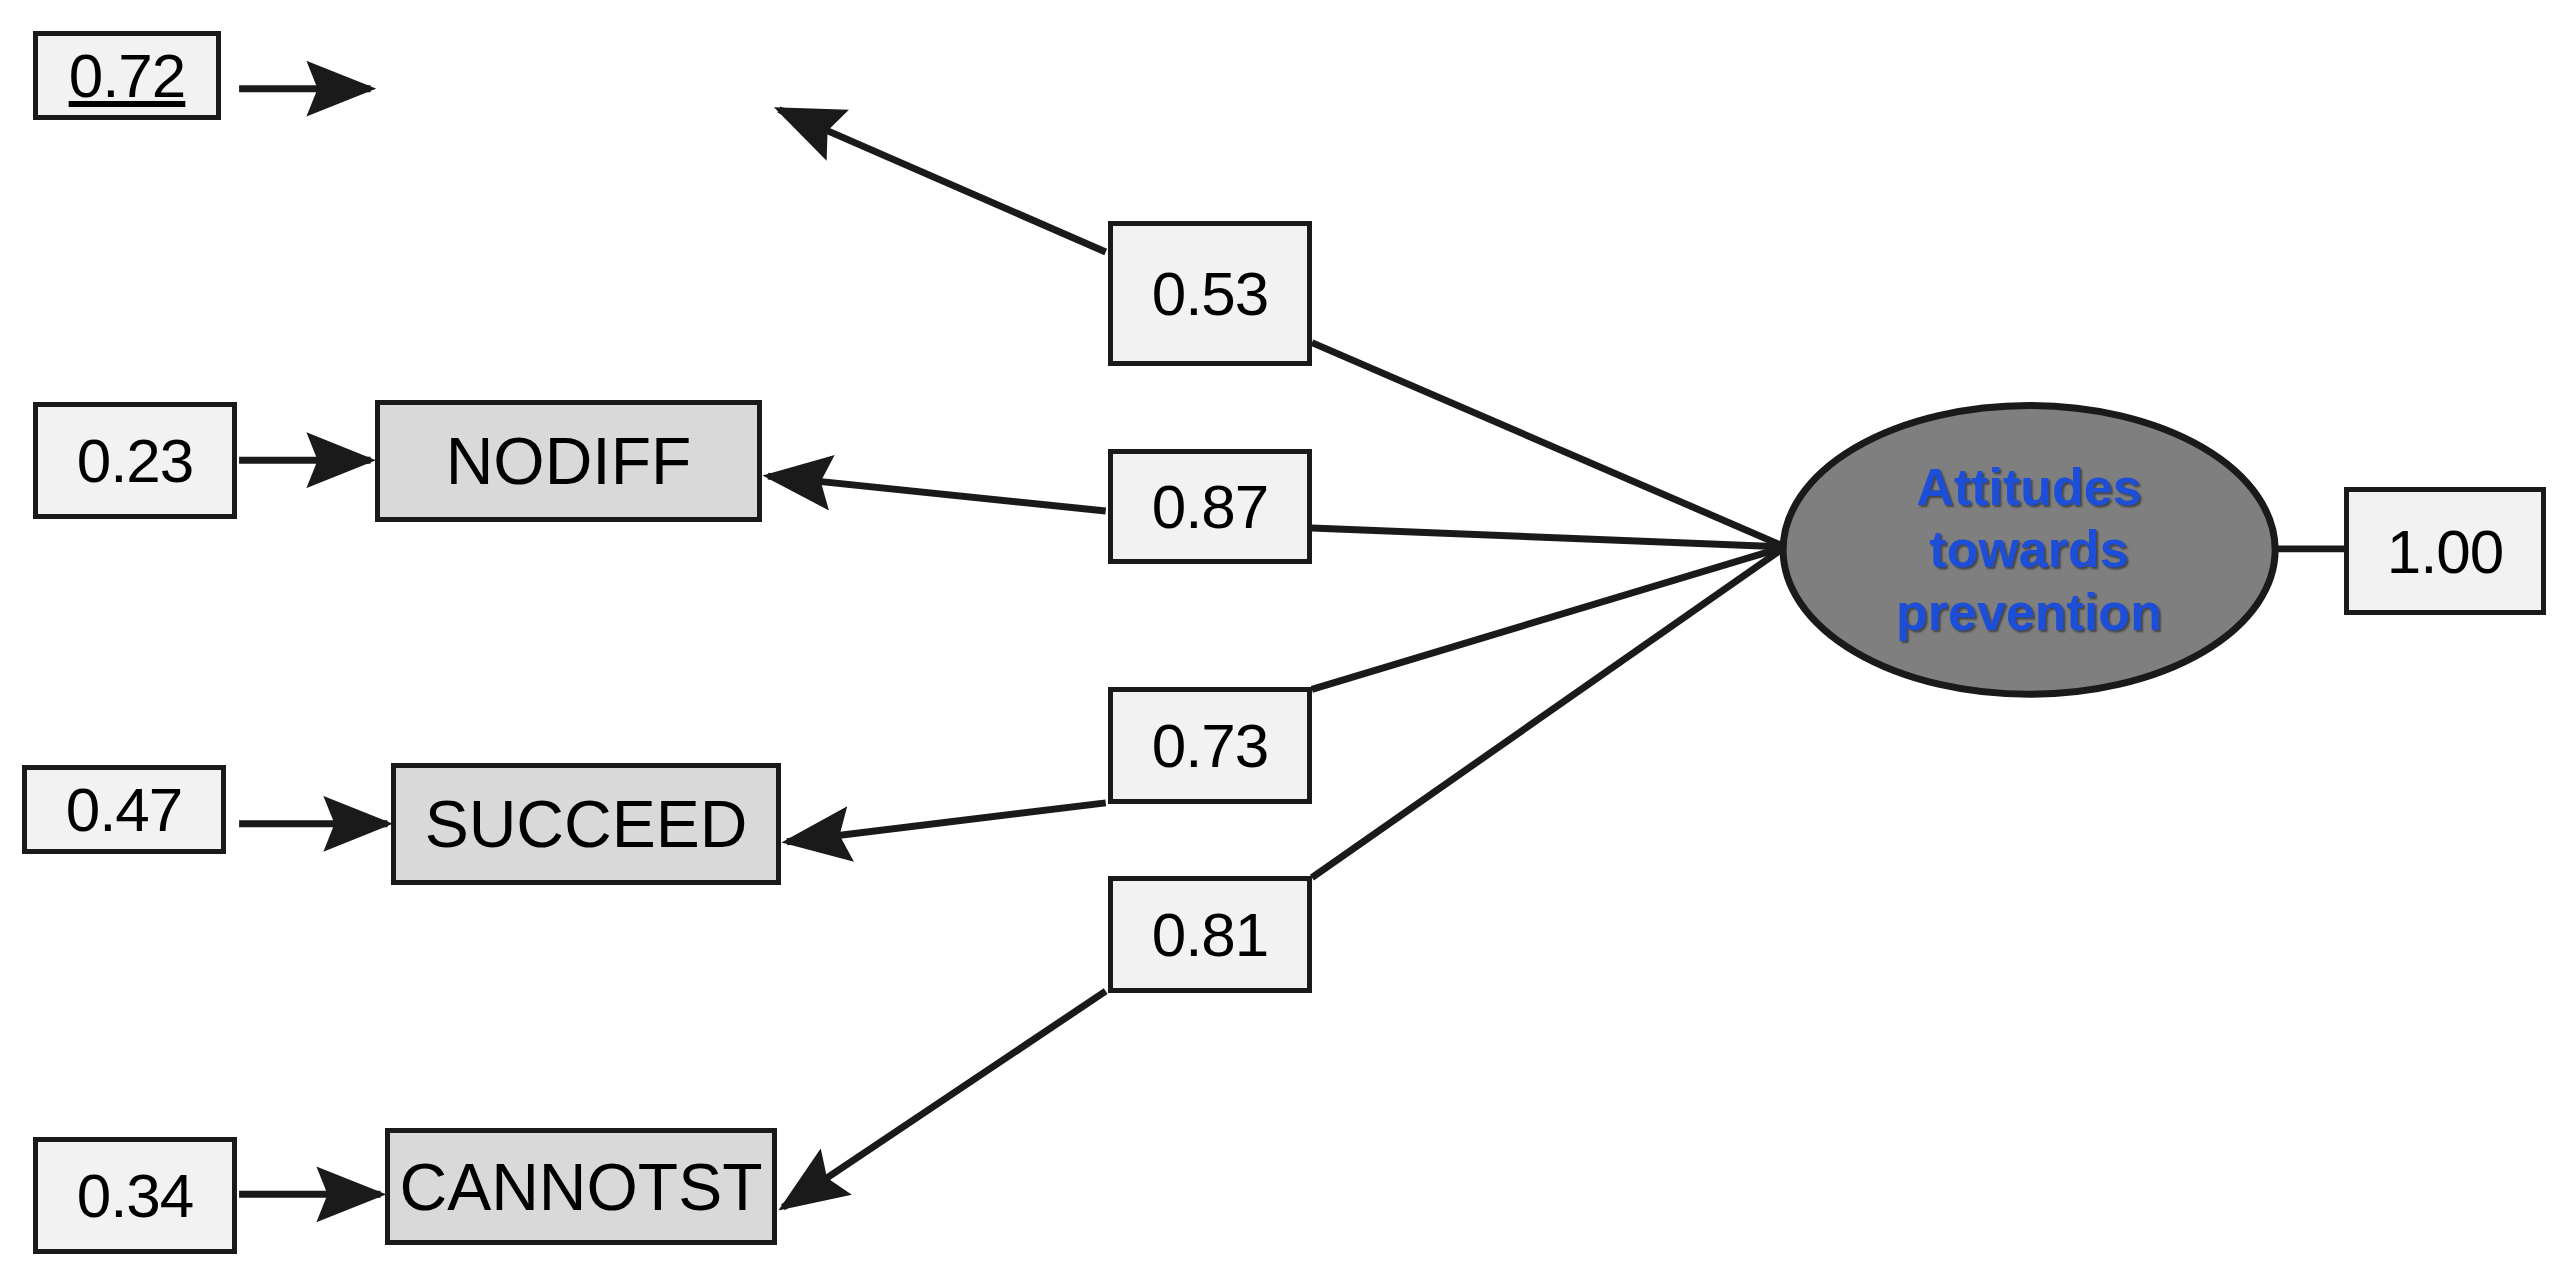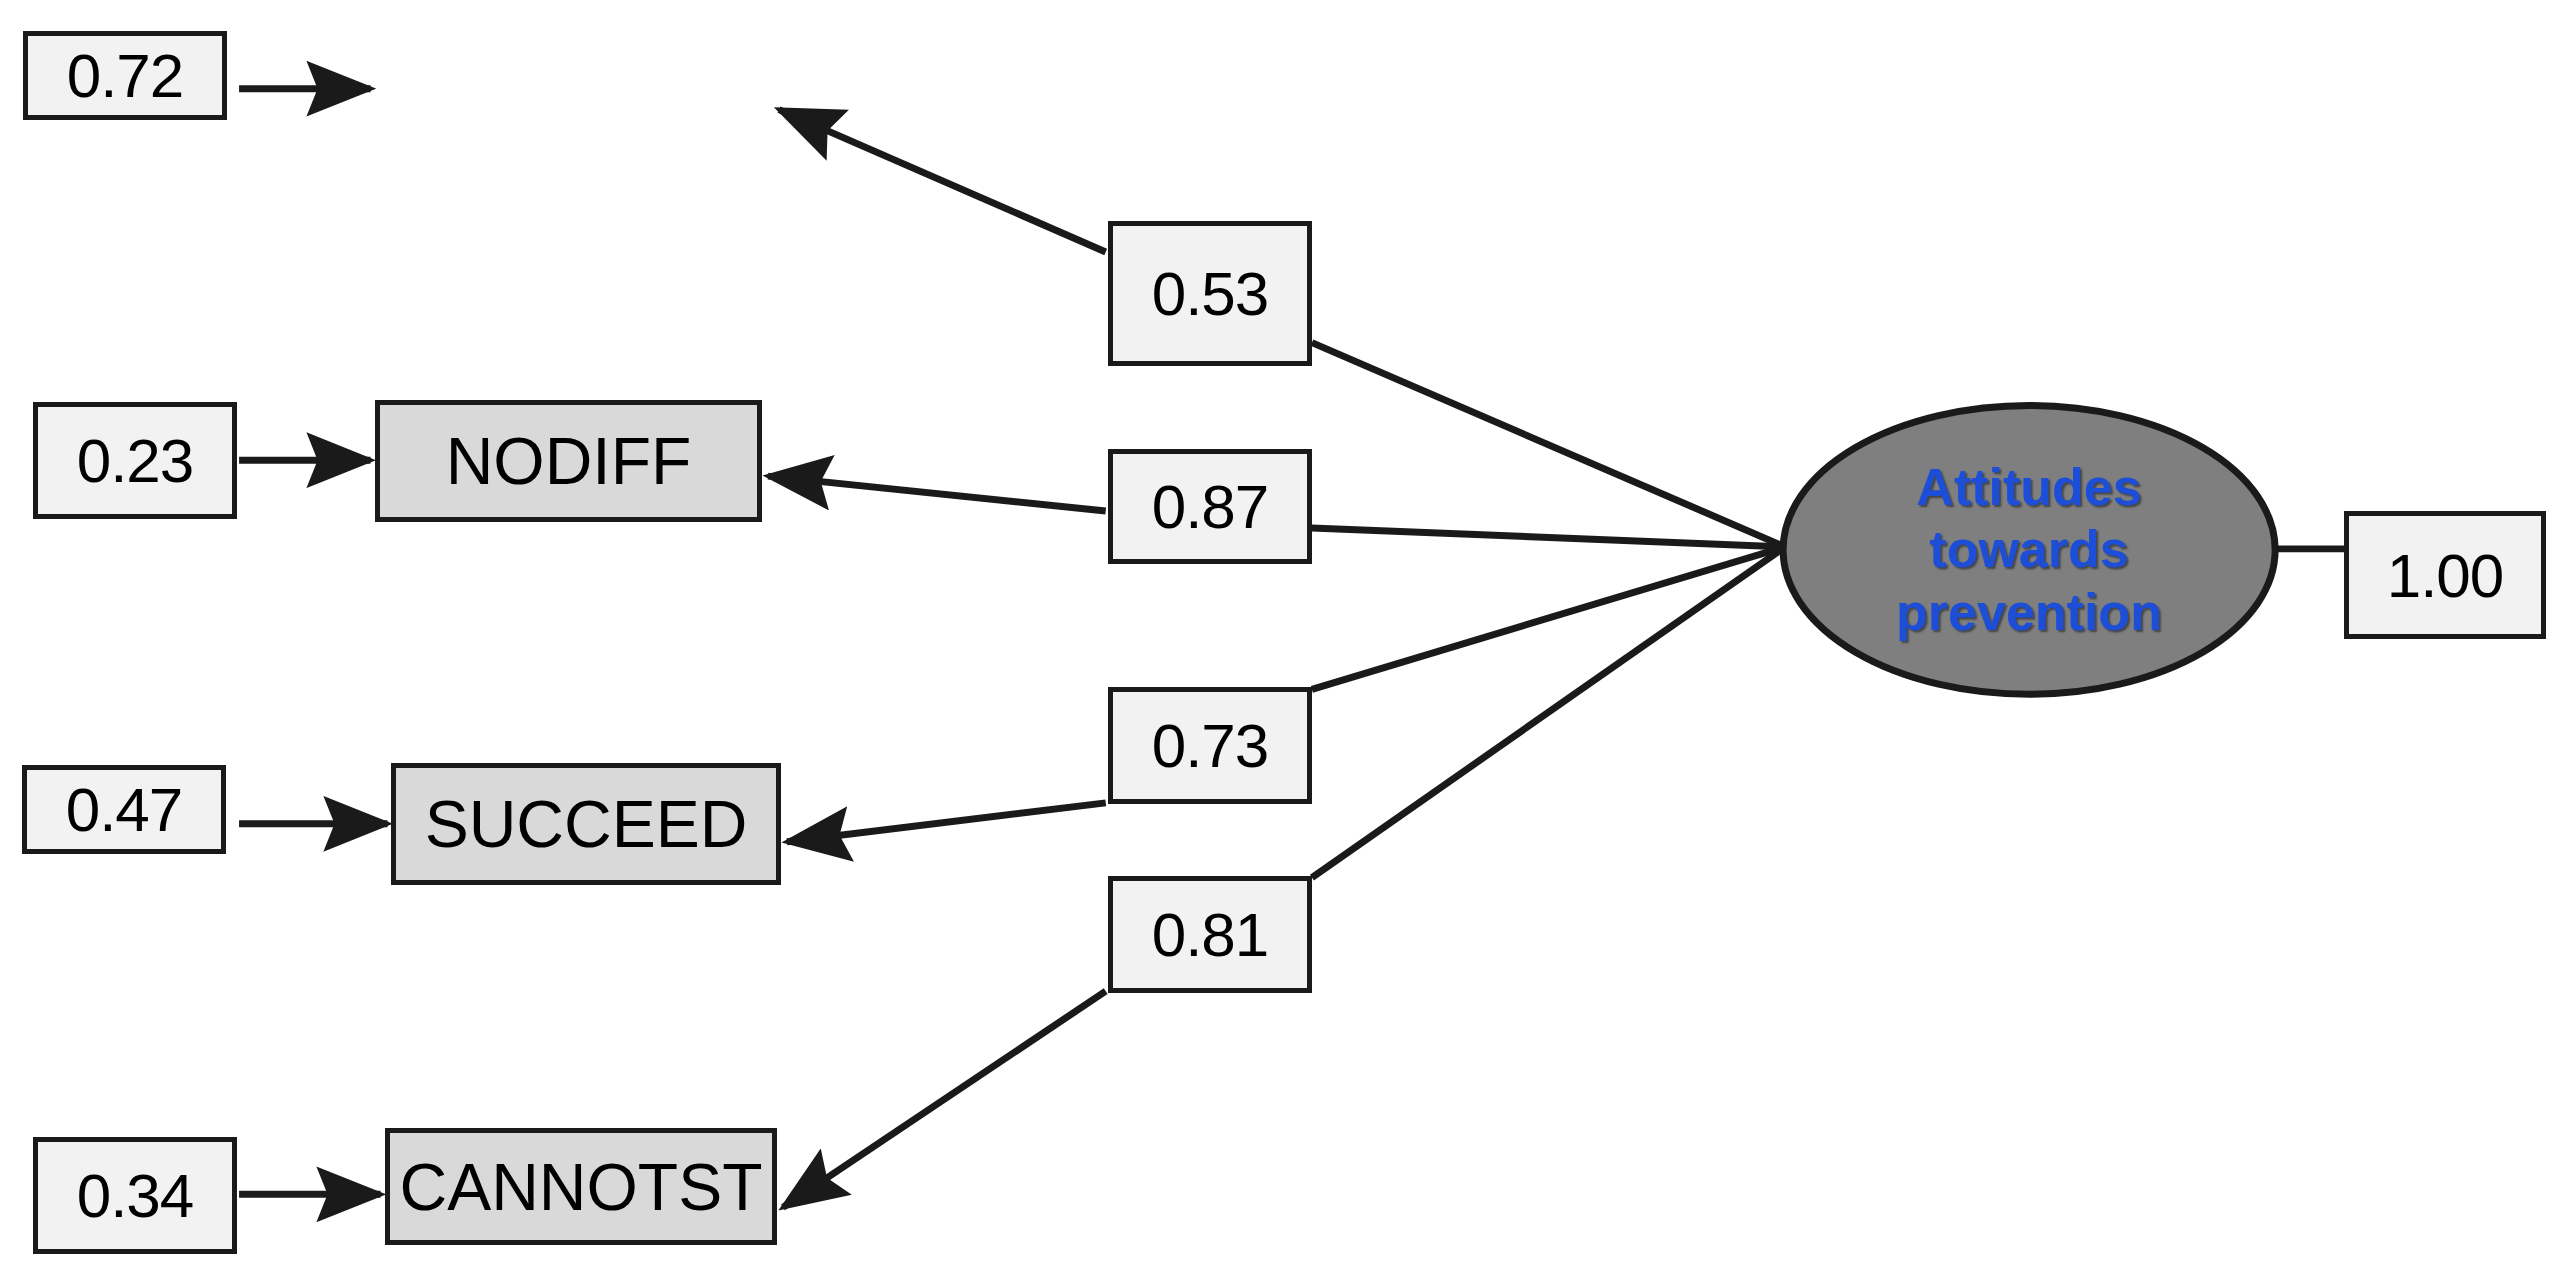--- a/index.html
+++ b/index.html
@@ -92,21 +92,21 @@
     <line x1="1317" y1="344" x2="1792" y2="549" stroke="#1a1a1a" stroke-width="7"></line>
     <line x1="1317" y1="530" x2="1792" y2="549" stroke="#1a1a1a" stroke-width="7"></line>
     <line x1="1317" y1="692" x2="1792" y2="549" stroke="#1a1a1a" stroke-width="7"></line>
     <line x1="1317" y1="881" x2="1792" y2="549" stroke="#1a1a1a" stroke-width="7"></line>
 
     <line x1="2280" y1="551" x2="2357" y2="551" stroke="#1a1a1a" stroke-width="7"></line>
 
     <ellipse cx="2037" cy="552" rx="247" ry="145" fill="#7f7f7f" stroke="#1a1a1a" stroke-width="7"></ellipse>
   </svg>
 
-  <div class="node-box error-box" style="left:23px; top:31px; width:204px; height:89px;">
+  <div class="node-box error-box" style="left:33px; top:31px; width:188px; height:89px;text-decoration:underline;">
     <span>0.72</span>
   </div>
   <div class="node-box error-box" style="left:33px; top:402px; width:204px; height:117px;">
     <span>0.23</span>
   </div>
   <div class="node-box error-box" style="left:22px; top:765px; width:204px; height:89px;">
     <span>0.47</span>
   </div>
   <div class="node-box error-box" style="left:33px; top:1137px; width:204px; height:117px;">
     <span>0.34</span>
@@ -134,18 +134,18 @@
   <div class="node-box loading-box" style="left:1108px; top:876px; width:204px; height:117px;">
     <span>0.81</span>
   </div>
 
   <div class="latent-label" style="left:1783px; top:405px; width:492px; height:289px;">
     <span>Attitudes</span>
     <span>towards</span>
     <span>prevention</span>
   </div>
 
-  <div class="node-box loading-box" style="left:2344px; top:487px; width:202px; height:128px;margin-top:24px;">
+  <div class="node-box loading-box" style="left:2344px; top:487px; width:202px; height:128px;">
     <span>1.00</span>
   </div>
 
 </div>
 
 
 </body></html>

